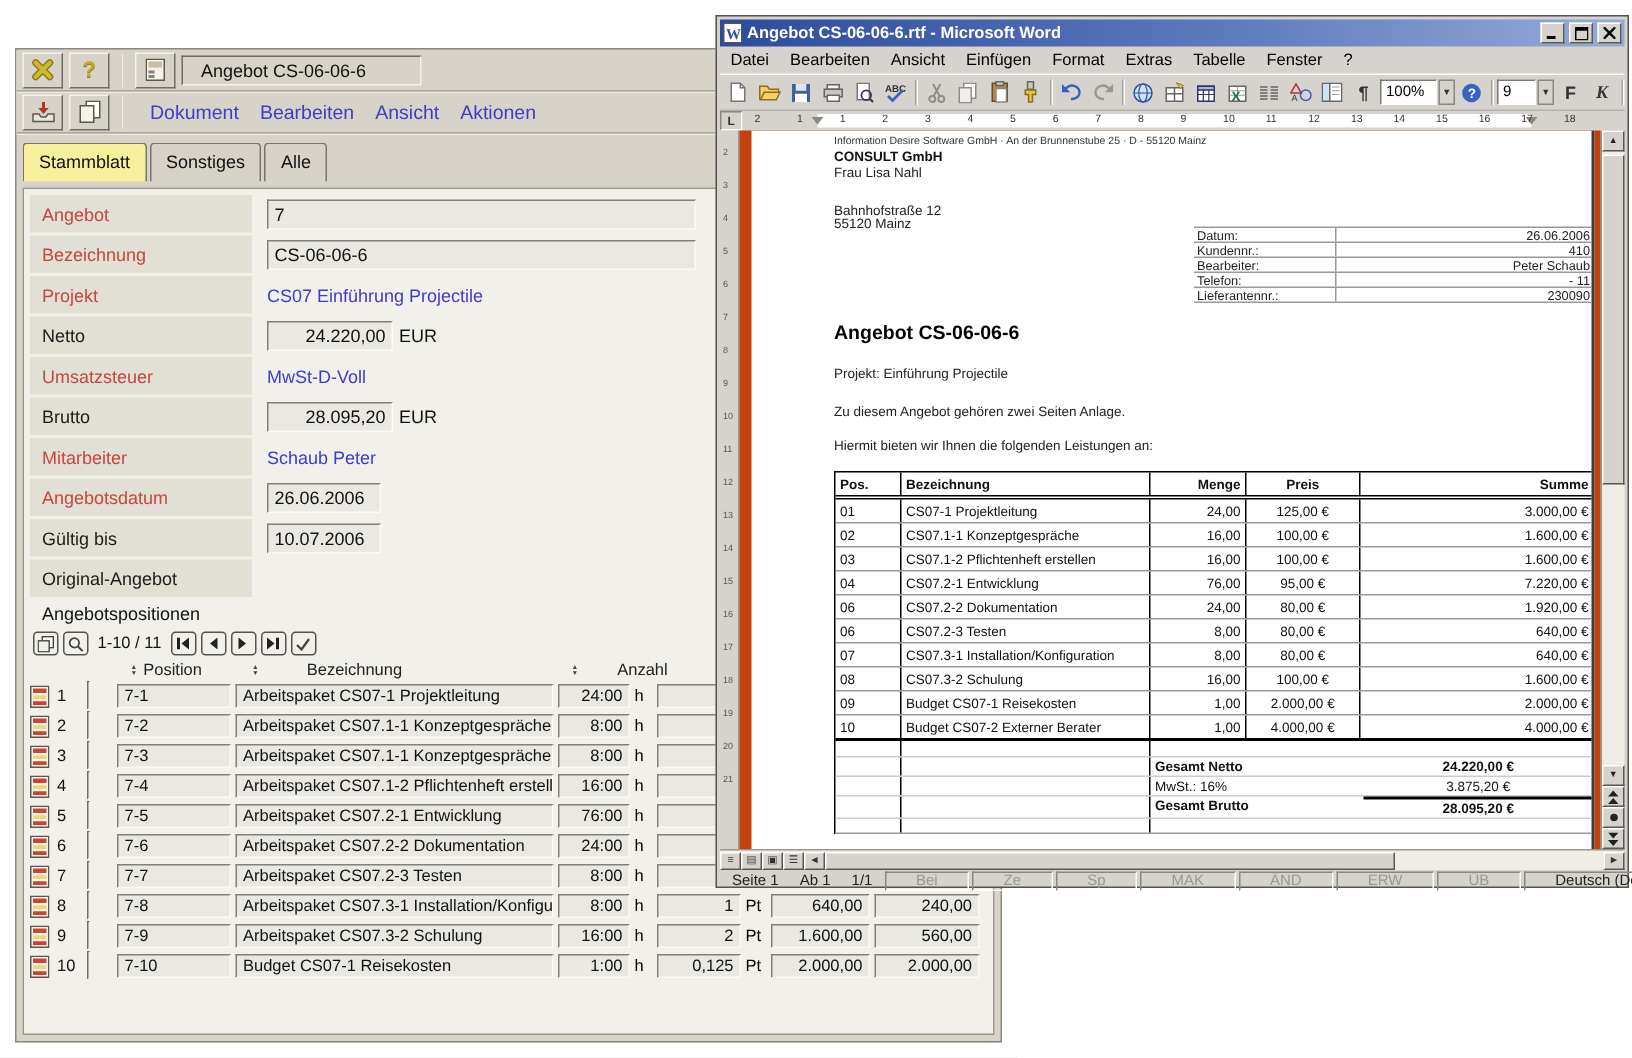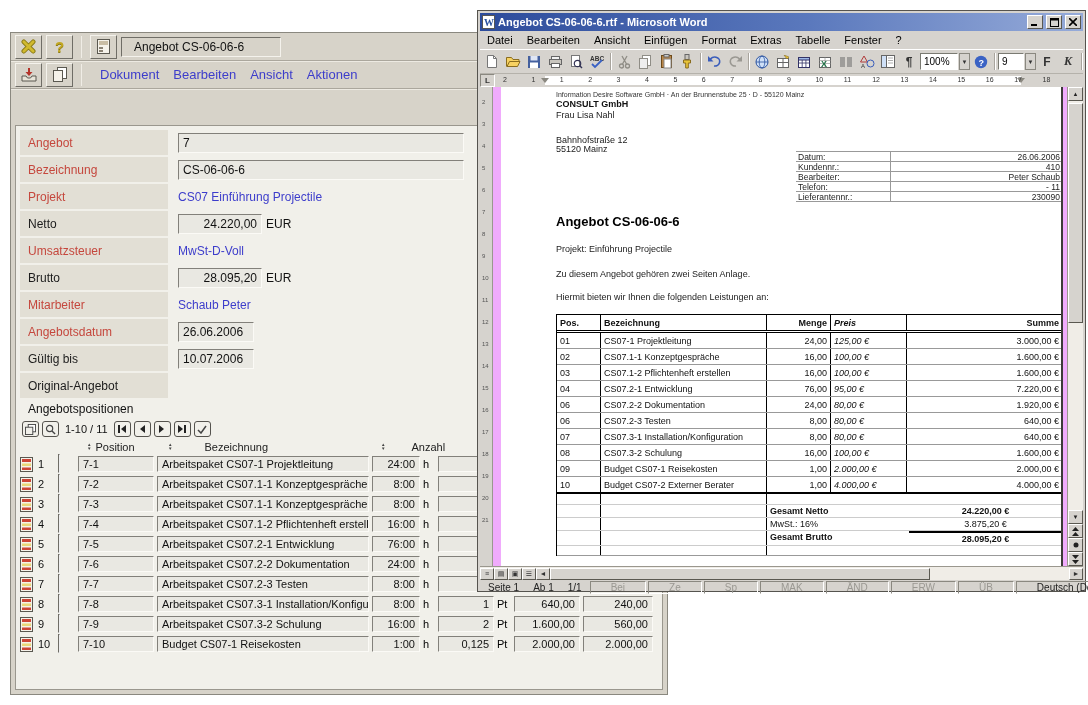--- a/index.html
+++ b/index.html
@@ -95,21 +95,21 @@
             display:flex; align-items:center; justify-content:center; }
   #hruler { flex:1; position:relative; background:#d6d3ce; overflow:hidden; }
   #hruler .band { position:absolute; left:50px; right:62px; top:2px; bottom:2px; background:#fff; }
   .rnum { position:absolute; top:2px; font-size:7px; color:#333; }
   .rmark { position:absolute; width:0; height:0; border-left:4px solid transparent;
            border-right:4px solid transparent; border-top:5px solid #8a8880; top:4px; }
 
   #doc-row { height:479px; display:flex; }
   #vruler { width:13px; background:#d6d3ce; border-right:1px solid #9a978e; position:relative; flex:none; }
   .vnum { position:absolute; left:2px; font-size:6px; color:#555; }
-  #doccanvas { flex:1; background:#f0abfc; position:relative; overflow:hidden; }
+  #doccanvas { flex:1; background:#c2410c; position:relative; overflow:hidden; }
   #page { position:absolute; left:8px; top:0; width:562px; height:479px; background:#fff;
           border-right:2px solid #3c3b38; overflow:hidden; }
   .sender { position:absolute; left:55px; top:4px; font-size:7px; color:#333; }
   .rname { position:absolute; left:55px; top:12px; font-size:9px; font-weight:bold; color:#111; }
   .rline1 { position:absolute; left:55px; top:23px; font-size:9px; color:#222; }
   .rline2 { position:absolute; left:55px; top:48px; font-size:9px; color:#222; }
   .rcity { position:absolute; left:55px; top:57px; font-size:9px; color:#222; }
   #info-table { position:absolute; left:295px; top:64px; width:267px; font-size:8.5px; color:#222;
                 border-top:1px solid #999; }
   .itr { display:flex; border-bottom:1px solid #999; height:10px; align-items:center; }
@@ -120,21 +120,21 @@
   .dp2 { position:absolute; left:55px; top:182px; font-size:9px; color:#222; }
   .dp3 { position:absolute; left:55px; top:205px; font-size:9px; color:#222; }
 
   #doc-table { position:absolute; left:55px; top:227px; width:507px; font-size:9px; color:#111;
                border:1px solid #000; border-bottom:none; }
   .dtr { display:flex; border-bottom:1px solid #999; align-items:stretch; }
   .dtr.dth { font-weight:bold; border-bottom:3px double #000; }
   .dc { padding:3px 3px 2px 3px; border-right:1px solid #000; overflow:hidden; white-space:nowrap; }
   .dc:last-child { border-right:none; }
   .c0 { width:44px; flex:none; } .c1 { width:166px; flex:none; }
-  .c2 { width:64px; flex:none; text-align:right; } .c3 { width:76px; flex:none; text-align:left;font-style:italic; }
+  .c2 { width:64px; flex:none; text-align:right; } .c3 { width:76px; flex:none; text-align:center; }
   .c4 { flex:1; text-align:right; }
   .dtr.lastrow { border-bottom:2px solid #000; }
   .totrow { display:flex; border-bottom:1px solid #ccc; }
   .te0 { width:44px; flex:none; border-right:1px solid #000; }
   .te1 { width:166px; flex:none; border-right:1px solid #000; }
   .tlabel { width:142px; flex:none; padding:1px 3px; }
   .tvalue { flex:1; text-align:center; padding:1px 3px; }
   .tbold { font-weight:bold; }
   .thick { border-top:2px solid #000; }
   .tspacer { height:11px; }
@@ -206,20 +206,25 @@
           </svg>
         </span>
       <span class="vsep"></span>
       <nav id="app-menu">
           <span class="amenu">Dokument</span>
           <span class="amenu">Bearbeiten</span>
           <span class="amenu">Ansicht</span>
           <span class="amenu">Aktionen</span>
         </nav>
     </div>
+    <div id="tabs">
+        <span class="tab active">Stammblatt</span>
+        <span class="tab">Sonstiges</span>
+        <span class="tab">Alle</span>
+      </div>
     <div id="panel">
       <div id="form-rows">
           <div class="frow">
             <div class="flabel req">Angebot</div>
             <div class="tfield wide">7</div>
           </div>
           <div class="frow">
             <div class="flabel req">Bezeichnung</div>
             <div class="tfield wide">CS-06-06-6</div>
           </div>

